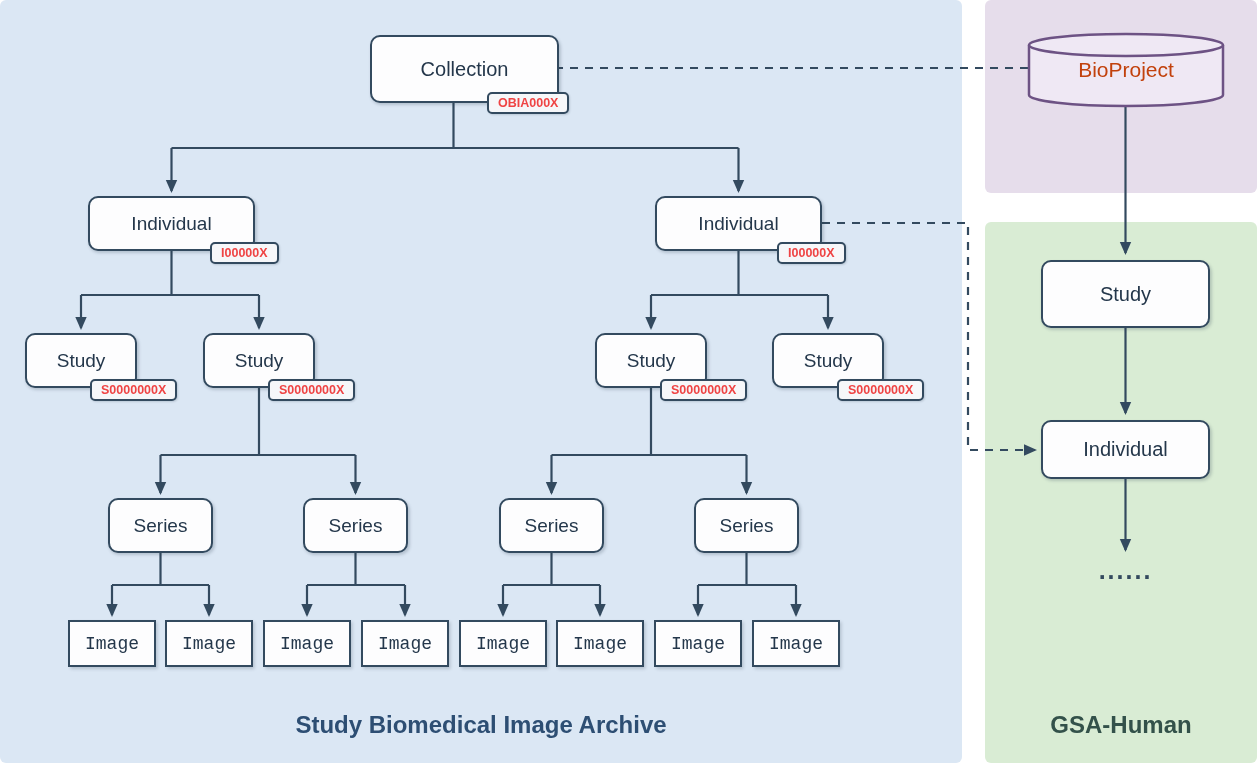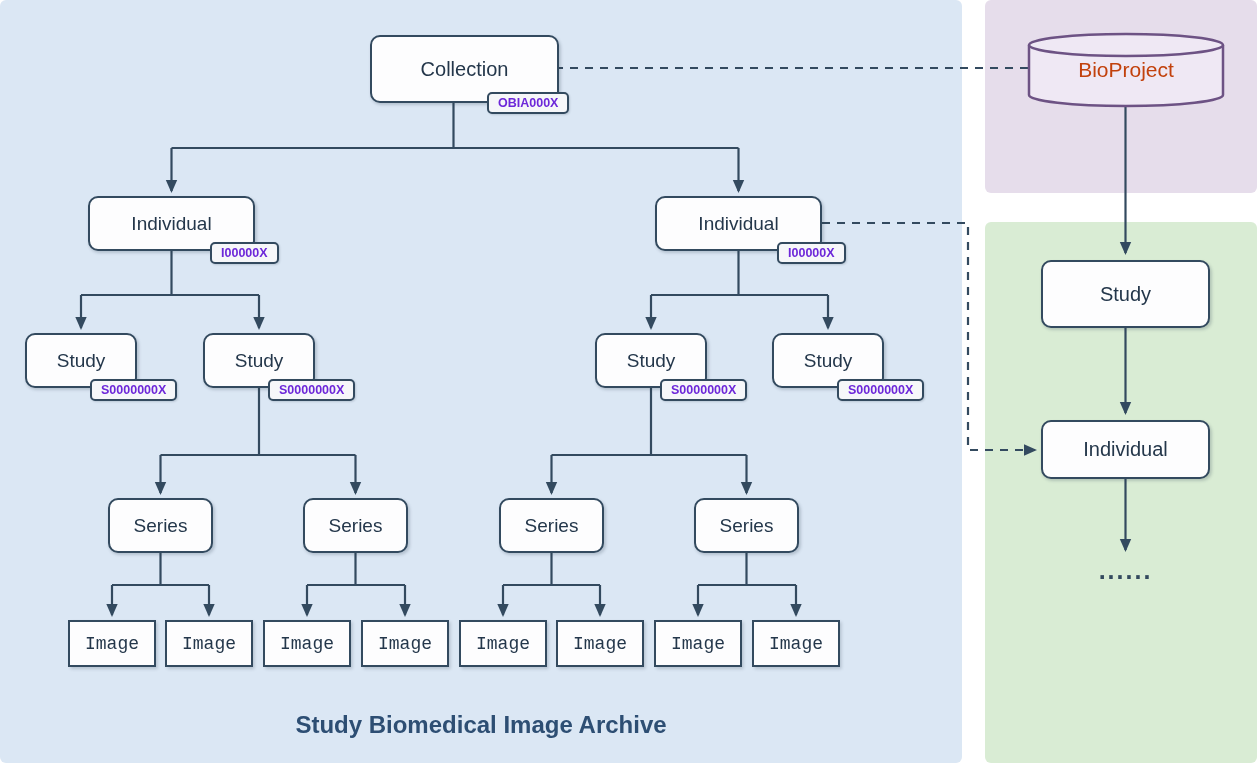--- a/index.html
+++ b/index.html
@@ -17,21 +17,21 @@
   .connectors .arrows line { marker-end:url(#ah); }
   .connectors .dashed path { stroke-dasharray:8 7; marker-end:url(#ah); }
   .connectors marker path { fill:var(--connector,#334a5f); stroke:none; }
 
   .node { position:absolute; z-index:2; background:#fdfdfe; border:2px solid var(--node-border,#334a5f);
           border-radius:10px; display:flex; align-items:center; justify-content:center;
           font-size:19px; color:#24374b; box-shadow:1.5px 2px 3px rgba(44,62,80,.22); }
   .node.small { border-radius:0; font-size:18px;font-family:Liberation Mono, monospace; }
 
   .badge { position:absolute; z-index:3; background:#f6f7f9; border:2px solid var(--node-border,#334a5f);
-           border-radius:5px; font-size:12.5px; font-weight:bold; color:#6d28d9; padding:2px 9px;
+           border-radius:5px; font-size:12.5px; font-weight:bold; color:#ef4444; padding:2px 9px;
            box-shadow:1px 1px 2px rgba(44,62,80,.18); white-space:nowrap; }
 
   .title { position:absolute; z-index:2; font-weight:bold; font-size:24px; text-align:center; }
   .title-obia { left:0; top:711px; width:962px; color:var(--obia-title-color,#2d4e73); }
   .title-gsa  { left:985px; top:711px; width:272px; color:var(--gsa-title-color,#33514a); }
 
   .cylinder { position:absolute; left:1026px; top:31px; width:200px; height:78px; z-index:2; }
   .cyl-shape { fill:var(--bioproject-fill,#efe8f4); stroke:var(--bioproject-border,#6d5284); stroke-width:2.5; }
   .cyl-label { position:absolute; left:1026px; top:58px; width:200px; text-align:center; z-index:3;
                font-weight:normal; font-size:21px; color:#c2410c; }
@@ -177,14 +177,15 @@
 
   <div class="node" style="left:1041px;top:260px;width:169px;height:68px;font-size:20px;">
     <span>Study</span>
   </div>
   <div class="node" style="left:1041px;top:420px;width:169px;height:59px;font-size:20px;">
     <span>Individual</span>
   </div>
   <div class="ellipsis">......</div>
 
   <div class="title title-obia">Study Biomedical Image Archive</div>
+  <div class="title title-gsa">GSA-Human</div>
 
 </div>
 
 </body></html>

